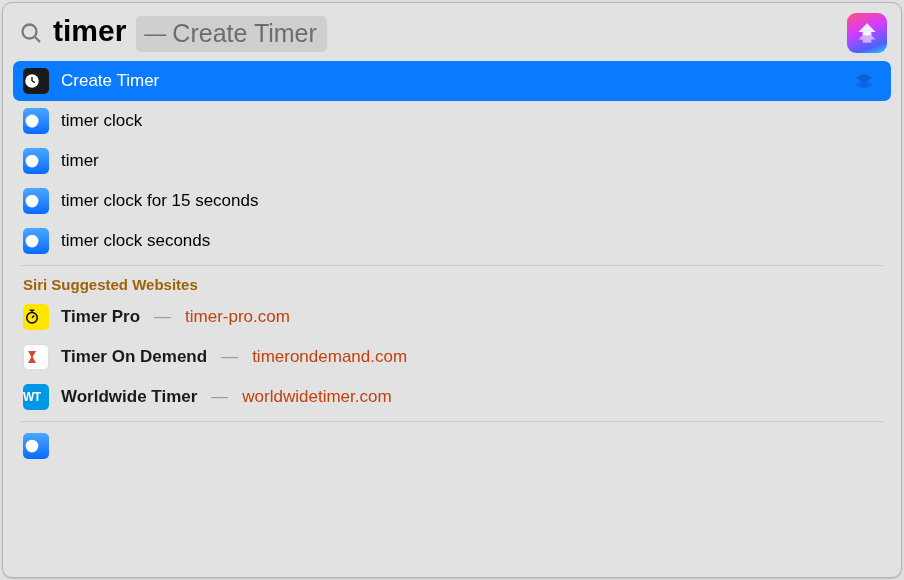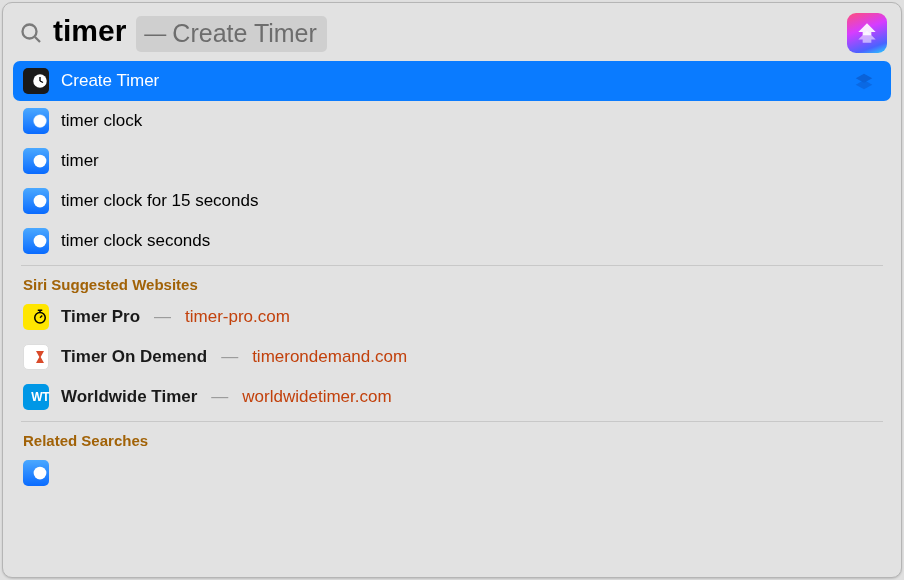--- a/index.html
+++ b/index.html
@@ -78,21 +78,21 @@
       cursor: default;
     }
     .row.selected {
       background: #0a7bff;
       color: #fff;
     }
     .row.selected .title { color:#fff; }
     .ico {
       width: 26px; height: 26px;
       border-radius: 5px;
-      display:flex; align-items:center; justify-content:flex-end;
+      display:flex; align-items:center; justify-content:flex-start;
       flex-shrink:0;
       font-size: 14px;
     }
     .ico svg { display:block; }
     .title { font-size: 17px; color:#000; }
     .sub { font-size: 17px; color:#c2410c; }
     .dash { color:#9a9a9a; margin: 0 2px; }
     .spacer { flex:1; }
     .layers-badge {
       width: 22px; height:22px;
@@ -238,21 +238,20 @@
     <div class="row">
       <div class="ico wt-badge">
         <span>WT</span>
       </div>
       <span><b>Worldwide Timer</b></span>
       <span class="dash">—</span>
       <span class="sub">worldwidetimer.com</span>
     </div>
 
     <div class="divider"></div>
-    <div class="section-header">Related Searches</div>
 
     <div class="row">
       <div class="ico" style="background:linear-gradient(#4aa8ff,#0a6bff);">
         <svg width="18" height="18" viewBox="0 0 24 24">
             <circle cx="12" cy="12" r="8.5" fill="#fff"></circle>
             <path d="M7 17 L13 11 L17 7 L11 13 Z" fill="#ff4433"></path>
             <path d="M11 13 L17 7 L13 11 Z" fill="#0a6bff"></path>
           </svg>
       </div>
     </div>

